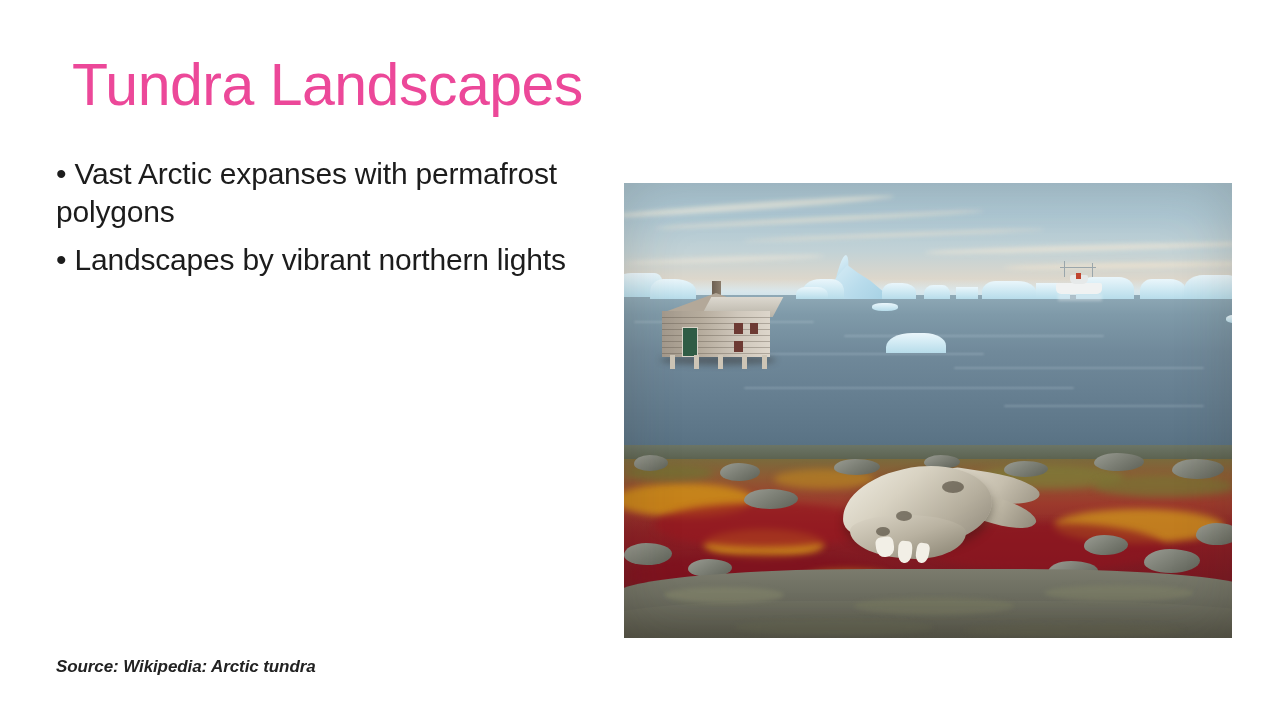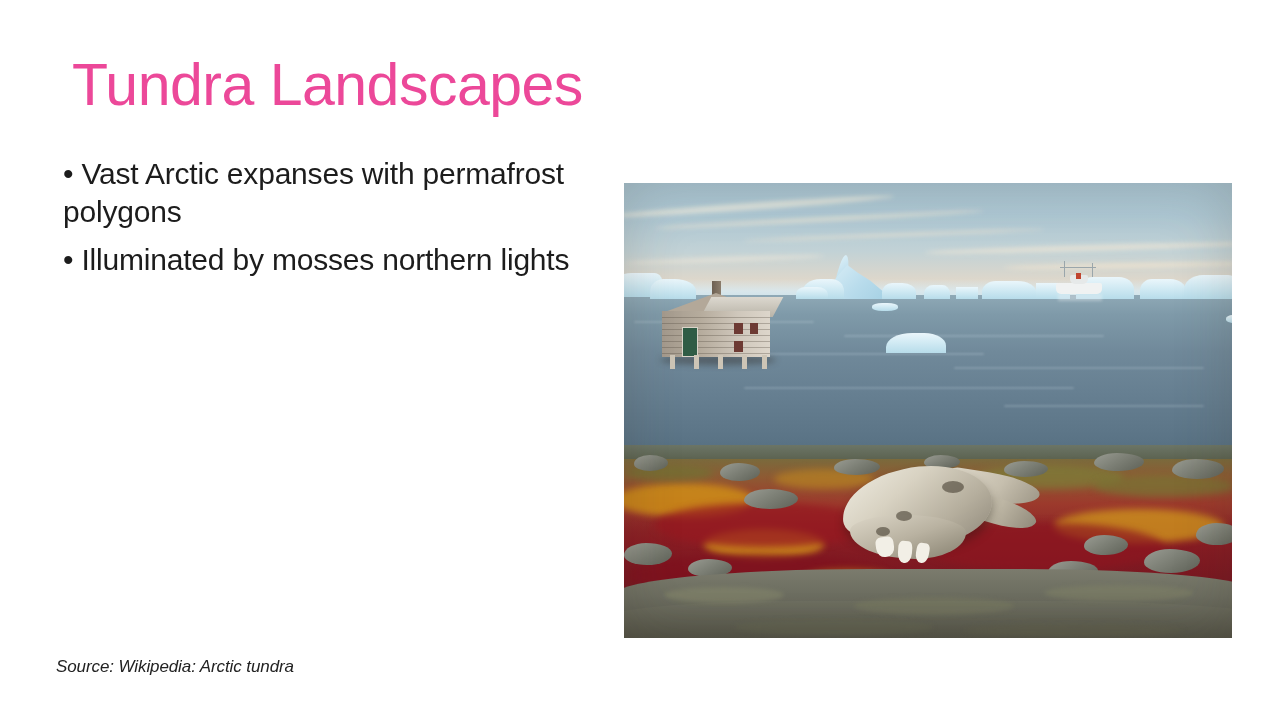--- a/index.html
+++ b/index.html
@@ -34,42 +34,41 @@
     white-space: nowrap;
     margin-left: 16px;
   }
 
   
   .body-list {
     position: absolute;
     left: 56px;
     top: 155px;
     width: 520px;
-    margin-left: 7px;
   }
   .bullet-item {
     font-size: 30px;
     font-weight: 300;
     color: #1c1c1c;
     line-height: 1.26;
     letter-spacing: -0.2px;
     margin-bottom: 10px;
   }
   .bullet-item .dot {
     display: inline;
   }
 
   
   .source-note {
     position: absolute;
     left: 56px;
     top: 657px;
     font-size: 17px;
     font-style: italic;
-    font-weight: 400;
+    font-weight: 700;
     color: #222222;
     letter-spacing: -0.1px;
   }
 
   
   .photo-frame {
     position: absolute;
     left: 624px;
     top: 183px;
     width: 608px;
@@ -285,21 +284,21 @@
 
   <div class="slide-title">Tundra Landscapes</div>
 
   <div class="body-list">
     <div class="bullet-item">
       <span class="dot">•</span>
       <span>Vast Arctic expanses with permafrost polygons</span>
     </div>
     <div class="bullet-item">
       <span class="dot">•</span>
-      <span>Illuminated by mosses northern lights</span>
+      <span>Landscapes by vibrant northern lights</span>
     </div>
   </div>
 
   <div class="source-note">Source: Wikipedia: Arctic tundra</div>
 
   <div class="photo-frame">
 
     <div class="layer sky">
       <div class="cloud-streak cs1"></div>
       <div class="cloud-streak cs2"></div>

